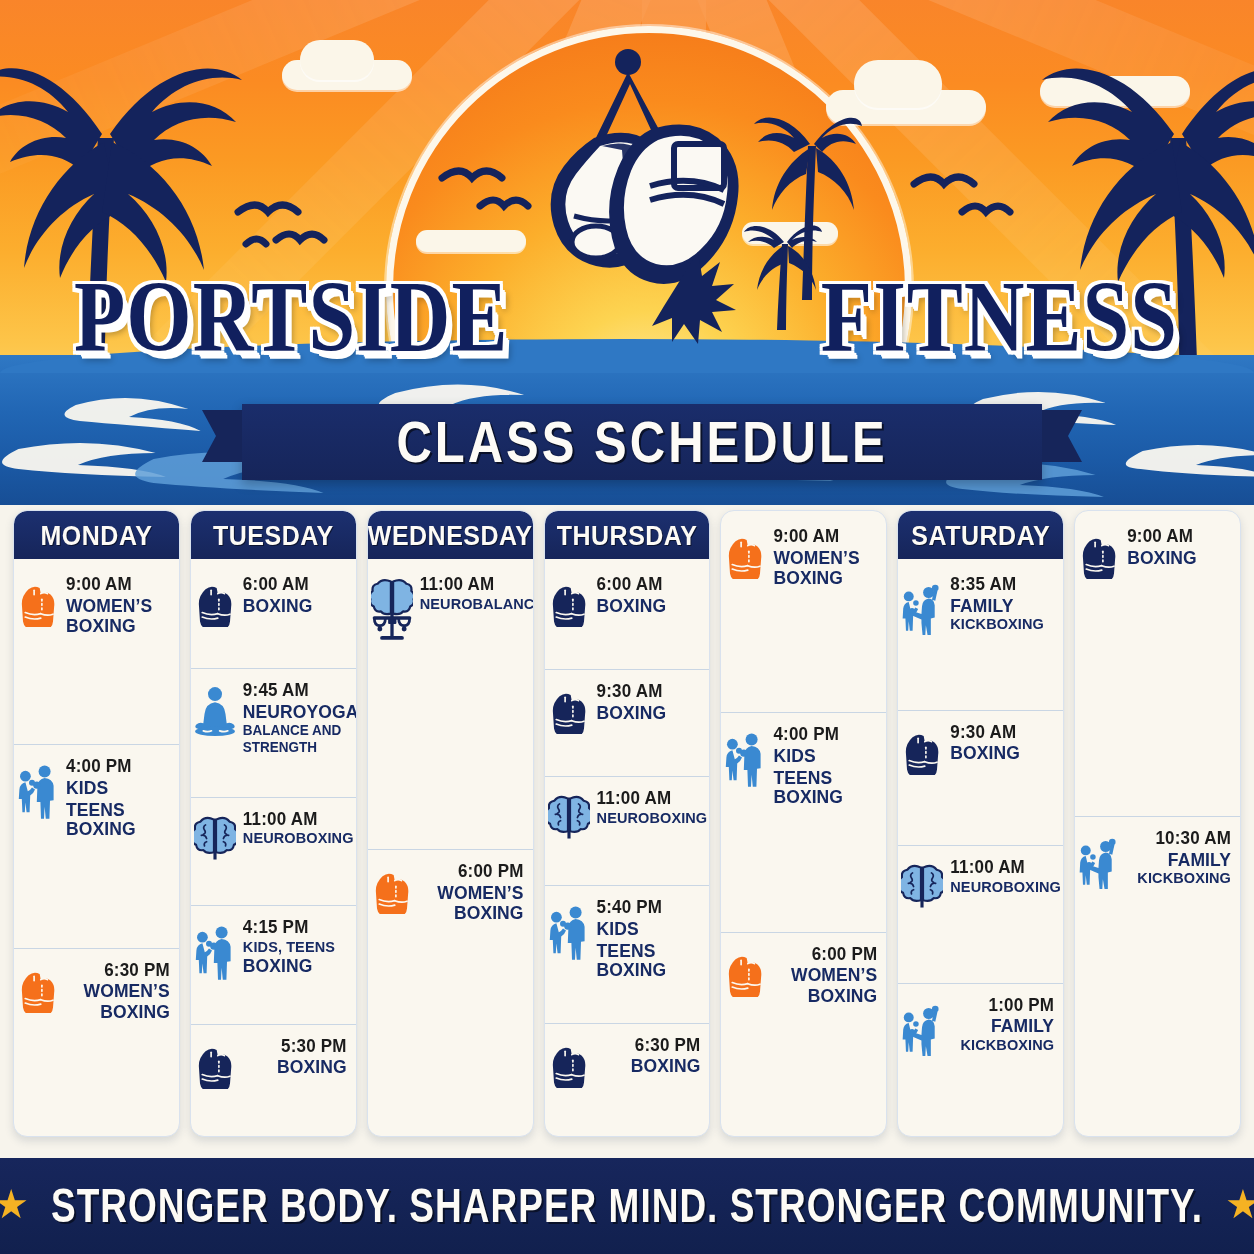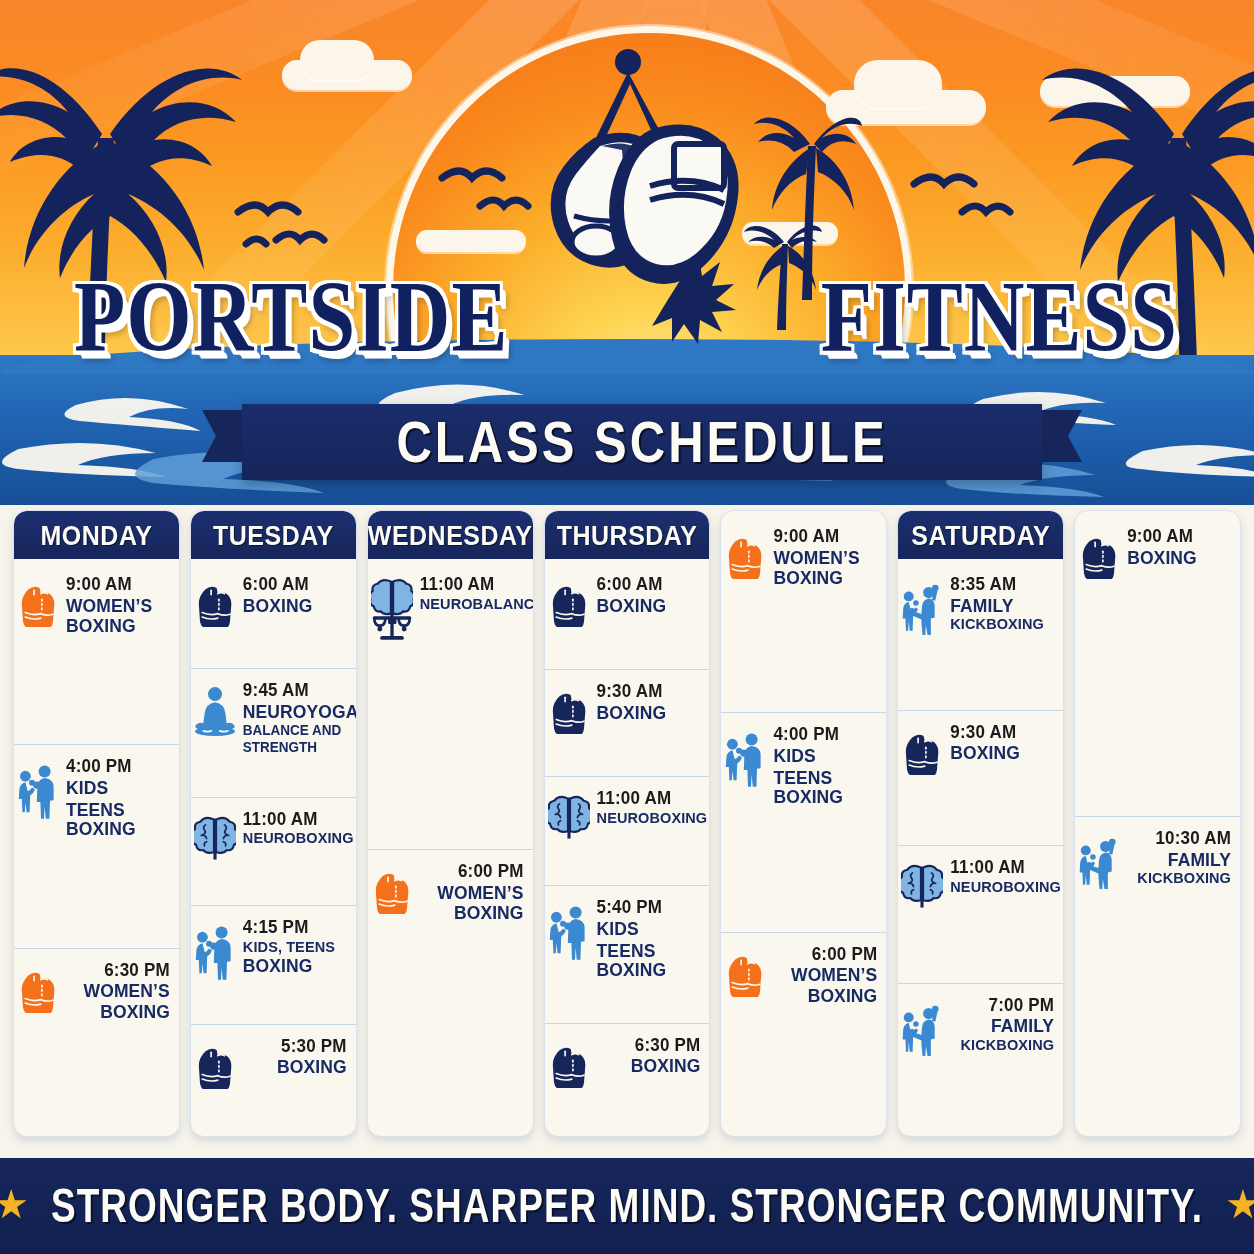--- a/index.html
+++ b/index.html
@@ -792,21 +792,21 @@
                   <circle cx="27" cy="36" r="5"></circle>
                   <circle cx="50" cy="17" r="10"></circle>
                   <path d="M50 28 q-11 2 -12 14 l-1 14 l-18 -6 l-2 7 l20 9 l0 6 l2 22 l5 0 l1 -18 l3 18 l6 0 l0 -30 l7 -2 l0 -22 q-1 -11 -11 -12z"></path>
                   <path d="M56 30 l4 -18 l6 2 l-4 18z"></path>
                   <circle cx="62" cy="9" r="6"></circle>
                   <circle cx="20" cy="50" r="5"></circle>
                 </g>
               </svg>
             </div>
             <div class="slot-txt">
-              <div class="stime">7:00 PM</div>
+              <div class="stime">1:00 PM</div>
               <div class="sname">FAMILY</div>
               <div class="sname sm">KICKBOXING</div>
             </div>
           </div>
         </div>
       </div>
       <div class="daycol">
         <div class="daybody">
           <div class="slot">
             <div class="slot-icon">

